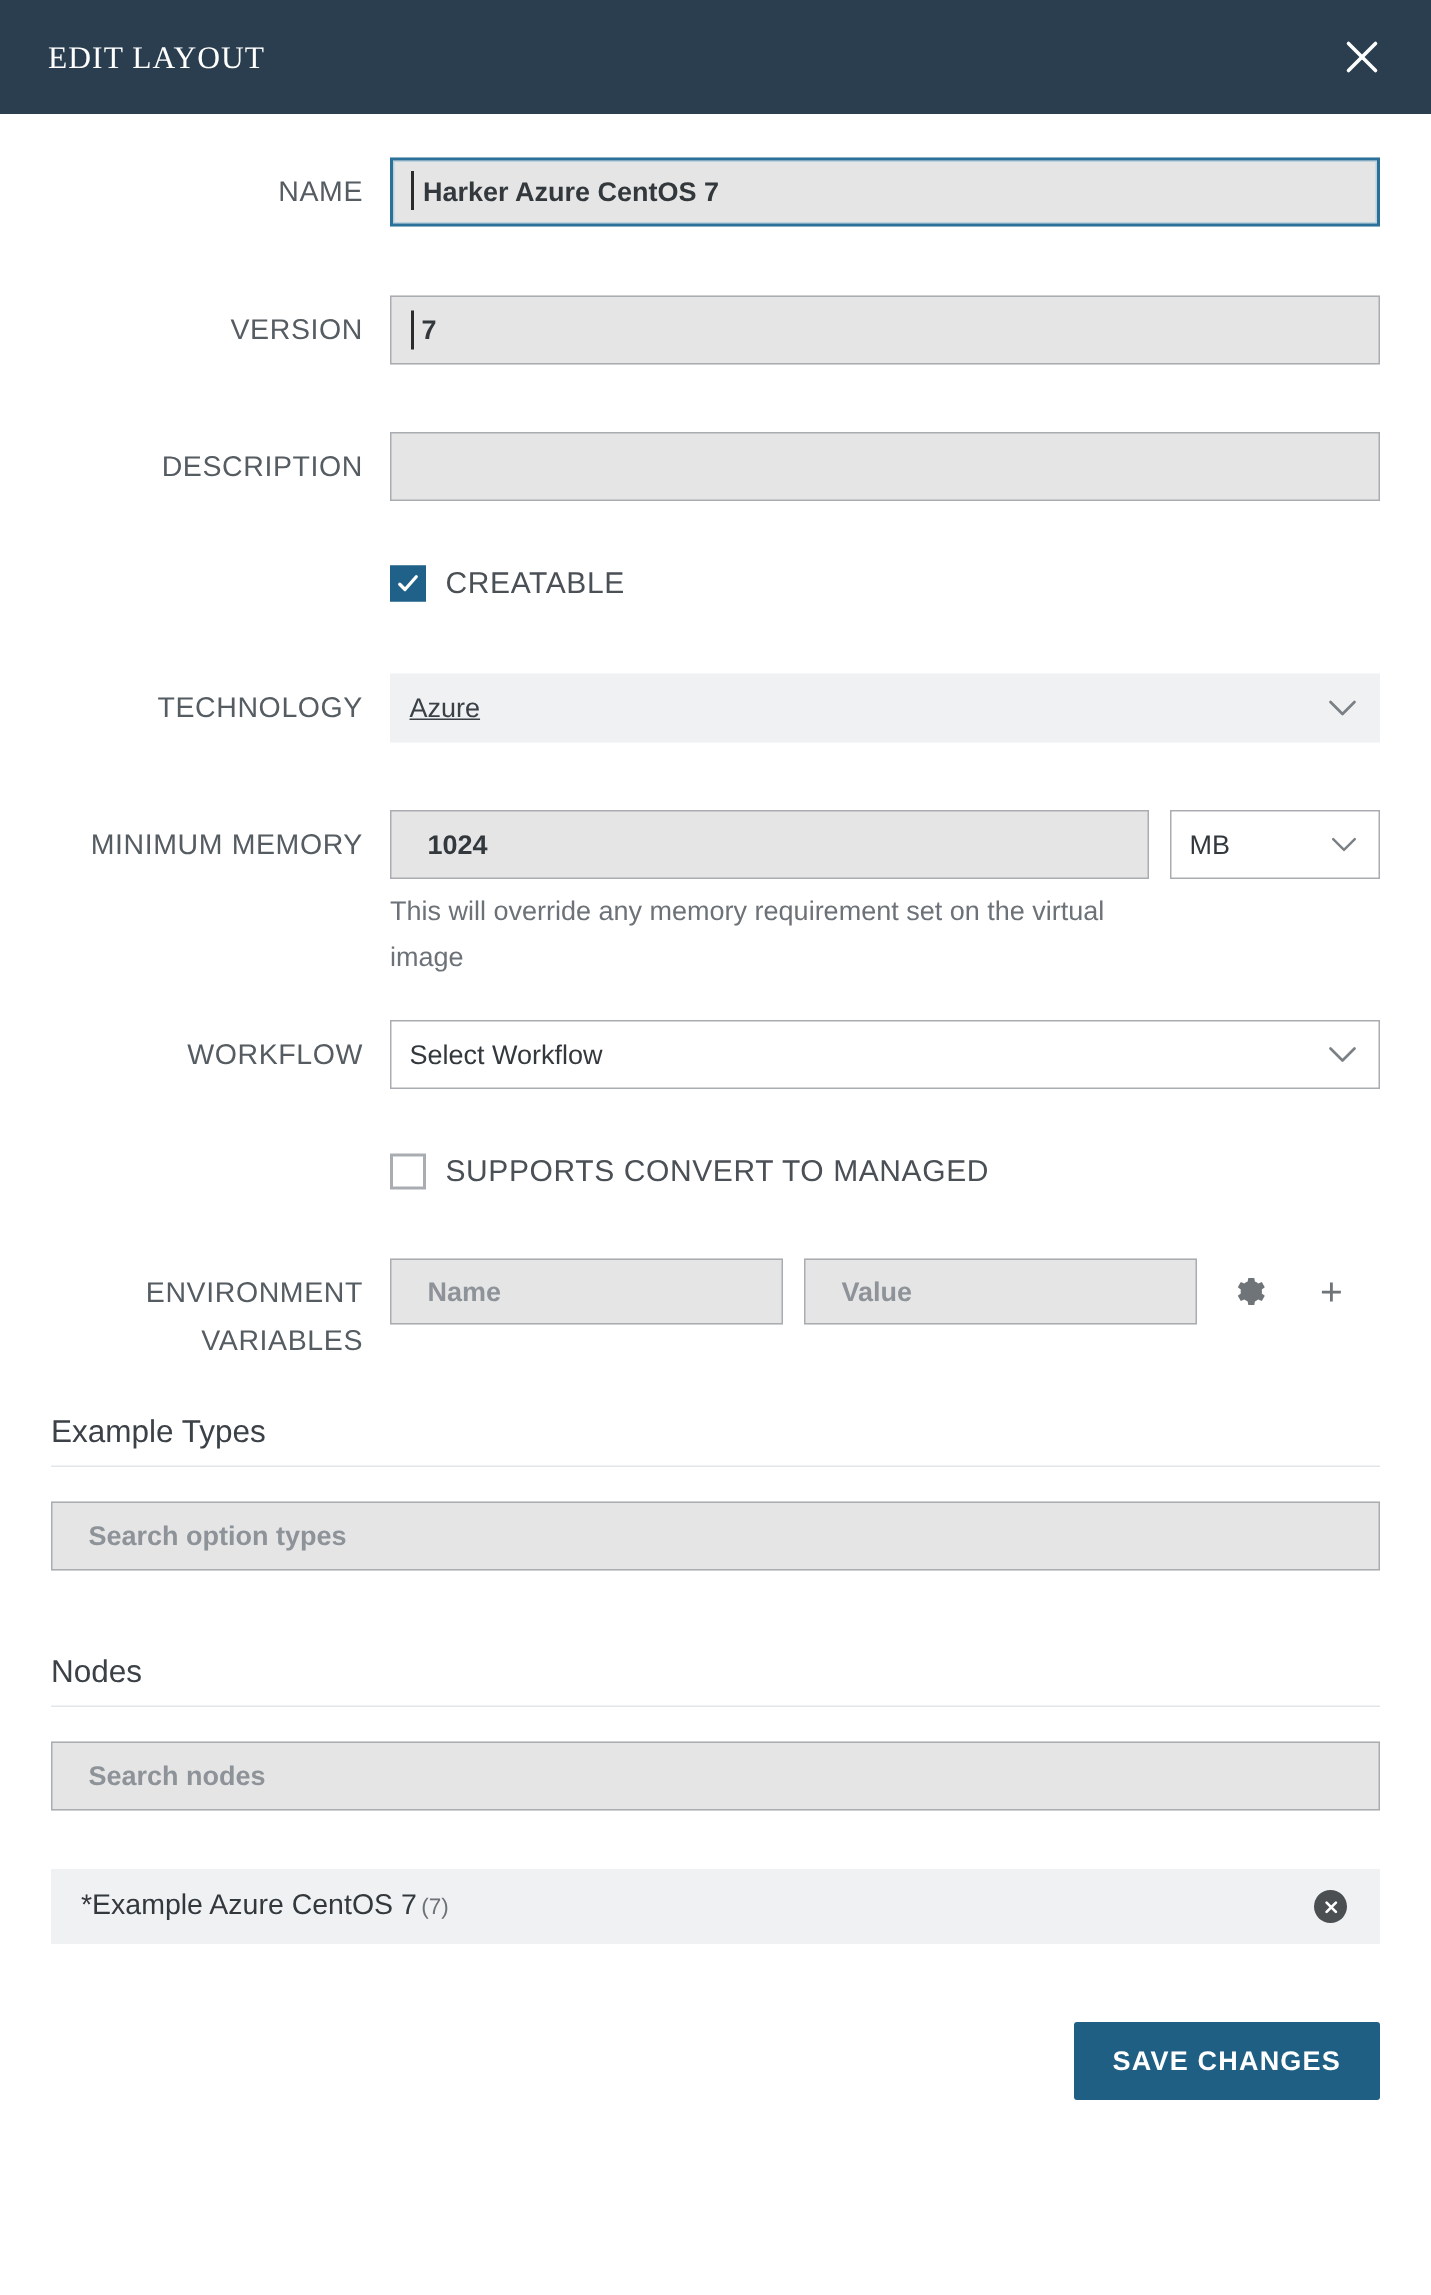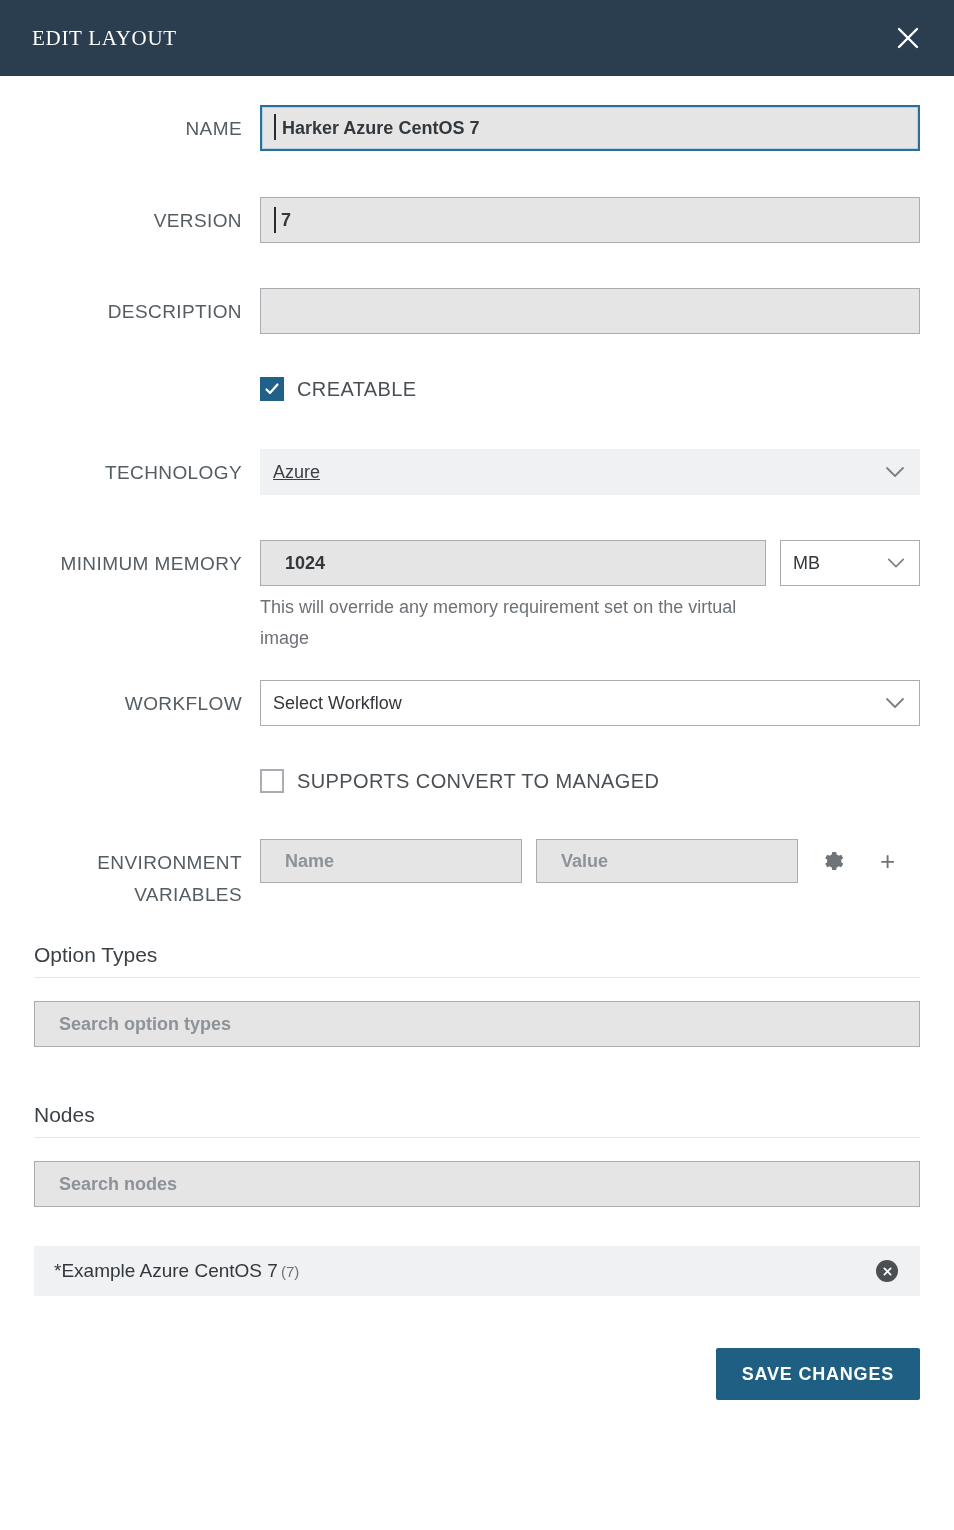--- a/index.html
+++ b/index.html
@@ -357,21 +357,21 @@
             <path fill="currentColor" d="M12 8.4a3.6 3.6 0 1 0 0 7.2 3.6 3.6 0 0 0 0-7.2zm0 5.5a1.9 1.9 0 1 1 0-3.8 1.9 1.9 0 0 1 0 3.8z"></path>
             <path fill="currentColor" d="M20.2 13.3c.05-.42.08-.85.08-1.3s-.03-.88-.08-1.3l2-1.5-2-3.46-2.35.95a7.9 7.9 0 0 0-2.25-1.3L15.2 3h-4l-.4 2.39c-.82.3-1.57.74-2.25 1.3L6.2 5.74l-2 3.46 2 1.5c-.05.42-.08.85-.08 1.3s.03.88.08 1.3l-2 1.5 2 3.46 2.35-.95c.68.56 1.43 1 2.25 1.3L11.2 21h4l.4-2.39c.82-.3 1.57-.74 2.25-1.3l2.35.95 2-3.46-2-1.5z"></path>
           </svg>
         </span>
         <span class="plus-btn" style="margin-left:20px;">+</span>
       </div>
     </div>
   </div>
 
   <div style="margin-top:32px;">
-    <div class="section-head">Option Types</div>
+    <div class="section-head">Example Types</div>
     <div class="section-rule"></div>
     <div style="margin-top:23px;">
       <input class="txt" type="text" placeholder="Search option types" style="">
     </div>
   </div>
 
   <div style="margin-top:56px;">
     <div class="section-head">Nodes</div>
     <div class="section-rule"></div>
     <div style="margin-top:23px;">

